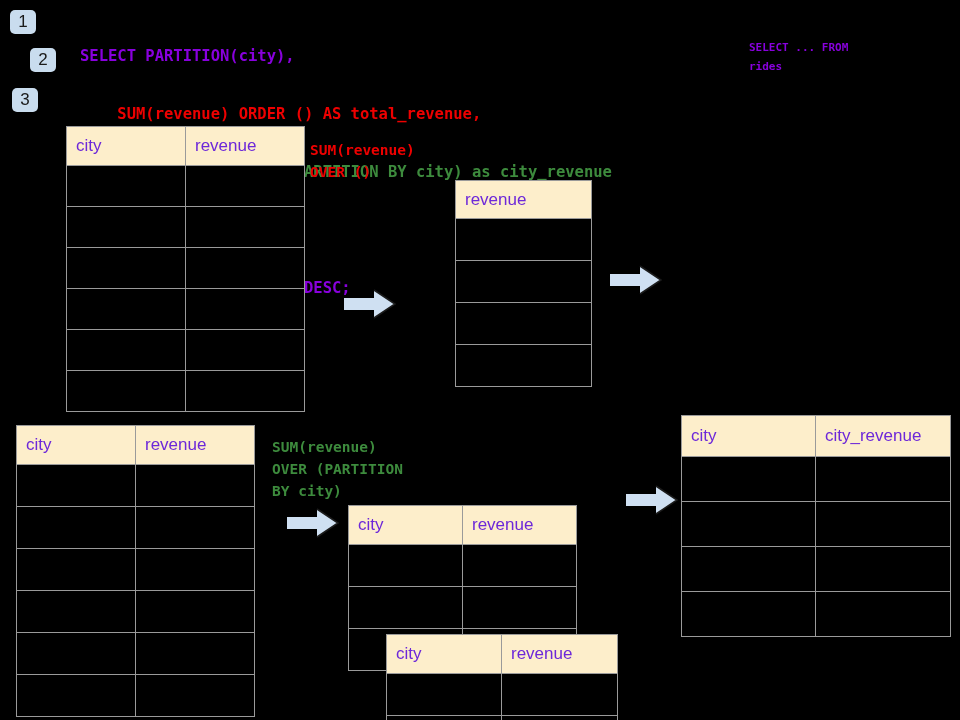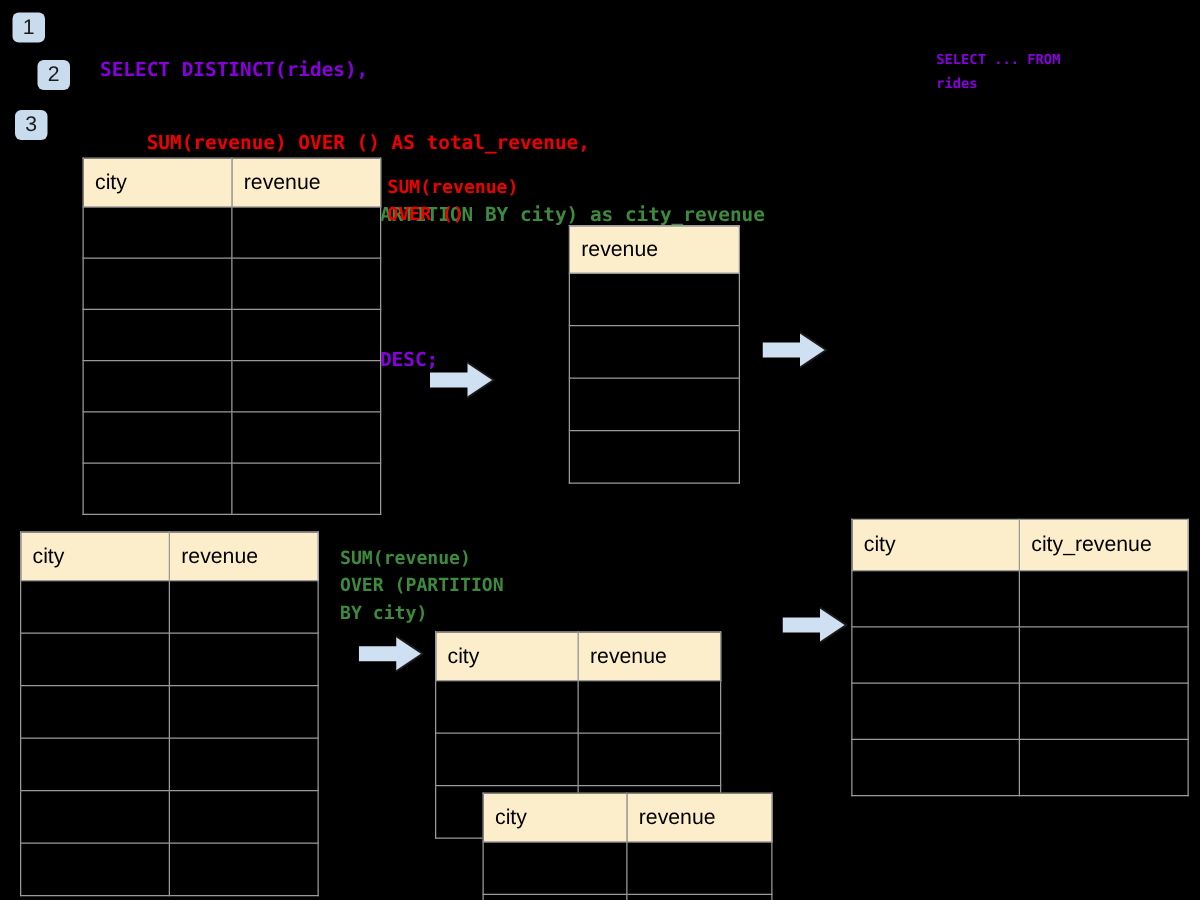--- a/index.html
+++ b/index.html
@@ -76,21 +76,21 @@
     background: #000000;
   }
   .tbl td, .tbl th {
     border: 1px solid #9a9a9a;
     padding: 0;
     margin: 0;
     background: #000000;
   }
   .tbl th {
     background: #fdeecb;
-    color: #000000;
+    color: #6d28d9;
     font-family: "Liberation Sans", sans-serif;
     font-weight: normal;
     font-size: 17px;
     text-align: left;
     padding-left: 9px;
   }
 
   
   .arrow {
     position: absolute;
@@ -99,22 +99,22 @@
 </head>
 <body>
 
 <div id="stage">
 
   <div class="badge" style="left:10px; top:10px;">1</div>
   <div class="badge" style="left:30px; top:48px;">2</div>
   <div class="badge" style="left:12px; top:88px;">3</div>
 
   <div class="code" style="left:80px; top:11px;">
-    <span class="code-line c-purple">SELECT DISTINCT(rides),</span>
-    <span class="code-line c-red">    SUM(revenue) OVER () AS total_revenue,</span>
+    <span class="code-line c-purple">SELECT PARTITION(city),</span>
+    <span class="code-line c-red">    SUM(revenue) ORDER () AS total_revenue,</span>
     <span class="code-line c-green">    SUM(revenue) OVER (PARTITION BY city) as city_revenue</span>
     <span class="code-line c-purple">  FROM rides</span>
     <span class="code-line c-purple">  ORDER by city_revenue DESC;</span>
   </div>
 
   <div class="note-sm" style="left:749px; top:38px;">SELECT ... FROM
 rides</div>
 
   <div class="note c-red" style="left:310px; top:139px;">SUM(revenue)
 OVER ()</div>

